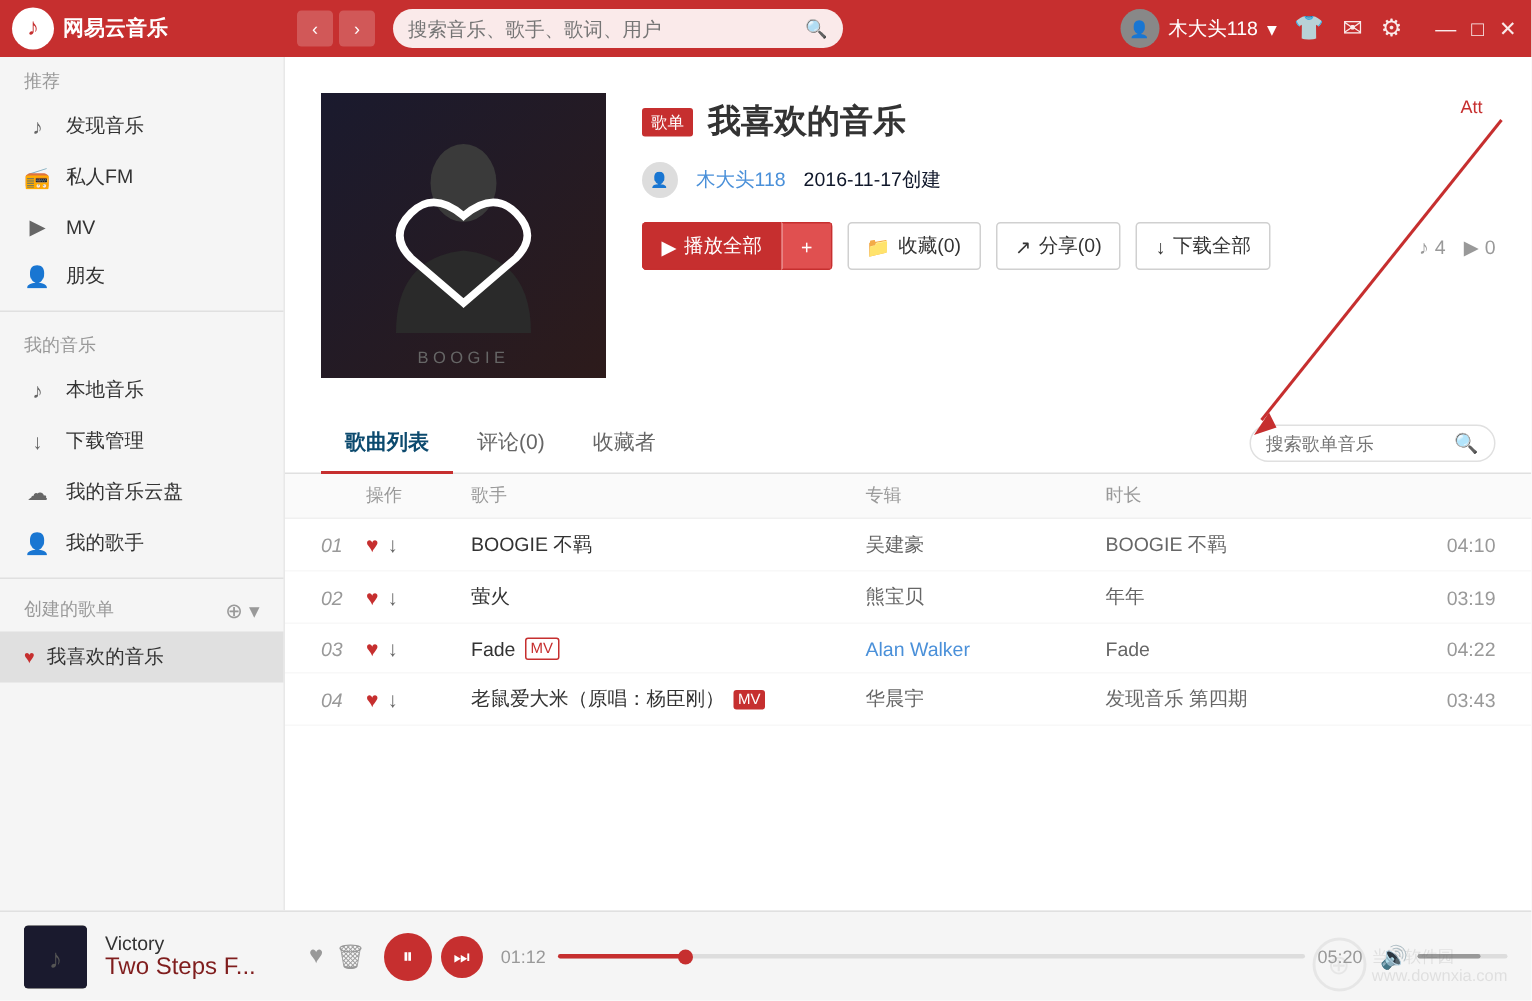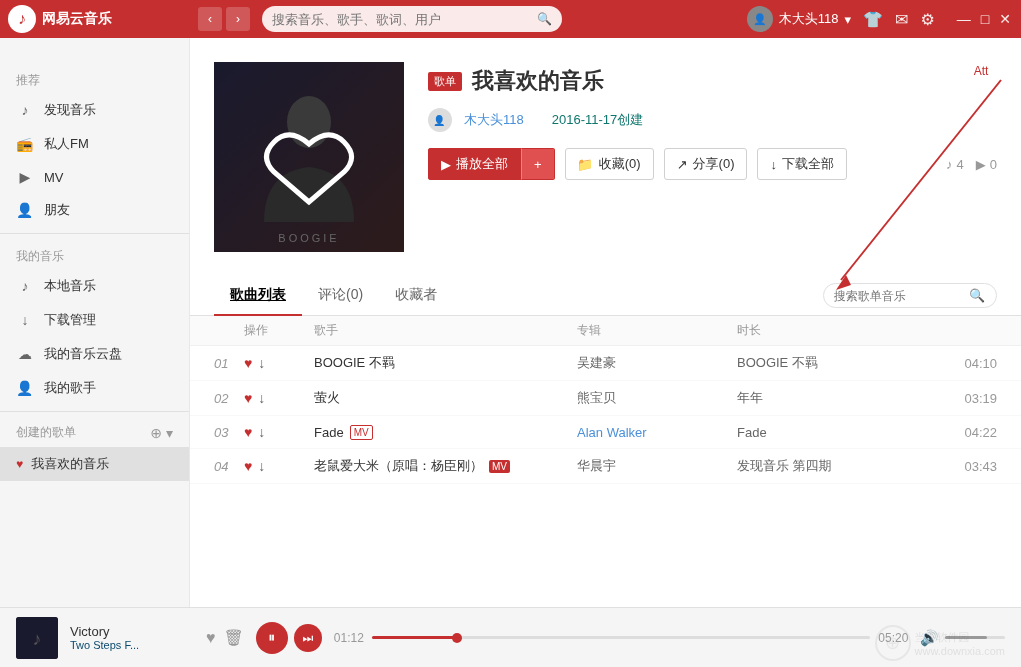--- a/index.html
+++ b/index.html
@@ -18,21 +18,21 @@
     .user-area { display: flex; align-items: center; gap: 6px; color: white; font-size: 13px; cursor: pointer; }
     .avatar { width: 26px; height: 26px; border-radius: 50%; background: #888; overflow: hidden; display: flex; align-items: center; justify-content: center; color: white; font-size: 11px; }
     .titlebar-icon { color: white; font-size: 16px; cursor: pointer; opacity: 0.9; }
     .window-btns { display: flex; gap: 6px; margin-left: 8px; }
     .win-btn { color: white; font-size: 14px; cursor: pointer; opacity: 0.9; padding: 0 2px; }
 
     
     .main-layout { display: flex; flex: 1; overflow: hidden; }
 
     
-    .sidebar { width: 190px; background: #f5f5f5; border-right: 1px solid #e8e8e8; display: flex; flex-direction: column; padding-top: 26px; flex-shrink: 0; }
+    .sidebar { width: 190px; background: #f5f5f5; border-right: 1px solid #e8e8e8; display: flex; flex-direction: column; padding-top: 0; flex-shrink: 0; }
     .sidebar-section-title { font-size: 12px; color: #999; padding: 8px 16px 4px; }
     .sidebar-item { display: flex; align-items: center; gap: 10px; padding: 8px 16px; cursor: pointer; color: #333; font-size: 13px; border-radius: 0; }
     .sidebar-item-icon { font-size: 14px; color: #666; width: 18px; text-align: center; }
     .sidebar-divider { height: 1px; background: #e0e0e0; margin: 6px 0; }
     .created-section-header { display: flex; align-items: center; justify-content: space-between; padding: 6px 16px; }
     .created-label { font-size: 12px; color: #999; }
     .created-actions { display: flex; gap: 4px; }
     .icon-btn-small { color: #999; font-size: 14px; cursor: pointer; }
     .playlist-item { display: flex; align-items: center; gap: 8px; padding: 8px 12px 8px 16px; cursor: pointer; background: #e0e0e0; }
     .playlist-icon { color: #c62f2f; font-size: 12px; }
@@ -45,34 +45,34 @@
     .playlist-header { display: flex; gap: 24px; padding: 24px; background: white; }
     .playlist-cover { width: 190px; height: 190px; flex-shrink: 0; position: relative; overflow: hidden; }
     .cover-img { width: 100%; height: 100%; background: #2a2a2a; display: flex; align-items: center; justify-content: center; }
     .playlist-info { flex: 1; padding-top: 4px; }
     .playlist-tag-row { display: flex; align-items: center; gap: 10px; margin-bottom: 12px; }
     .playlist-tag { background: #c62f2f; color: white; font-size: 11px; padding: 2px 6px; border-radius: 2px; }
     .playlist-title { font-size: 22px; color: #333; font-weight: bold; }
     .playlist-meta { display: flex; align-items: center; gap: 12px; margin-bottom: 16px; }
     .meta-avatar { width: 24px; height: 24px; border-radius: 50%; background: #ddd; display: flex; align-items: center; justify-content: center; font-size: 10px; color: #666; }
     .meta-username { color: #4a90d9; font-size: 13px; }
-    .meta-date { color: #0f766e; font-size: 13px; margin-left: 16px; }
+    .meta-date { color: #0f172a; font-size: 13px; }
     .playlist-actions { display: flex; gap: 10px; flex-wrap: wrap; }
     .action-btn { display: flex; align-items: center; gap: 5px; border: 1px solid #d0d0d0; border-radius: 3px; padding: 6px 12px; font-size: 13px; cursor: pointer; background: white; color: #333; }
     .action-btn.primary { background: #c62f2f; border-color: #c62f2f; color: white; }
     .action-btn.primary-right { background: #e05050; border-color: #c62f2f; color: white; border-left: 1px solid rgba(255,255,255,0.3); }
     .action-btn-group { display: flex; border-radius: 3px; overflow: hidden; }
     .action-btn-group .action-btn { border-radius: 0; }
     .play-count { display: flex; align-items: center; gap: 4px; color: #999; font-size: 13px; margin-left: auto; }
 
     
     .tabs-area { border-bottom: 1px solid #e0e0e0; padding: 0 24px; background: white; display: flex; align-items: center; }
     .tab { padding: 10px 16px; cursor: pointer; font-size: 14px; color: #666; border-bottom: 2px solid transparent; margin-bottom: -1px; }
-    .tab.active { color: #000000; border-bottom-color: #c62f2f; font-weight: bold; text-decoration: underline; }
-    .tab-search { margin-left: auto; display: flex; align-items: center; gap: 16px; border: 1px solid #e0e0e0; border-radius: 14px; padding: 4px 10px; }
+    .tab.active { color: #0c4a6e; border-bottom-color: #c62f2f; font-weight: bold; }
+    .tab-search { margin-left: auto; display: flex; align-items: center; gap: 6px; border: 1px solid #e0e0e0; border-radius: 14px; padding: 4px 10px; }
     .tab-search input { border: none; outline: none; font-size: 12px; color: #999; background: transparent; width: 120px; }
 
     
     .song-table { width: 100%; background: white; }
     .table-header { display: grid; grid-template-columns: 30px 70px 1fr 160px 180px 80px; padding: 6px 24px; background: #fafafa; border-bottom: 1px solid #f0f0f0; color: #999; font-size: 12px; }
     .table-row { display: grid; grid-template-columns: 30px 70px 1fr 160px 180px 80px; padding: 8px 24px; border-bottom: 1px solid #f8f8f8; align-items: center; }
     .row-num { color: #999; font-size: 13px; font-style: italic; }
     .row-ops { display: flex; gap: 6px; align-items: center; }
     .op-icon { color: #c62f2f; font-size: 14px; cursor: pointer; }
     .op-icon-dl { color: #666; font-size: 14px; cursor: pointer; }
@@ -82,21 +82,21 @@
     .song-artist { color: #666; font-size: 13px; }
     .song-album { color: #666; font-size: 13px; }
     .song-duration { color: #999; font-size: 13px; text-align: right; }
     .blue-artist { color: #4a90d9; }
 
     
     .player-bar { height: 60px; background: #f5f5f5; border-top: 1px solid #e0e0e0; display: flex; align-items: center; padding: 0 16px; gap: 12px; flex-shrink: 0; position: relative; }
     .player-cover { width: 42px; height: 42px; background: #333; border-radius: 3px; overflow: hidden; flex-shrink: 0; }
     .player-song-info { min-width: 120px; }
     .player-title { font-size: 13px; color: #333; }
-    .player-artist { font-size: 11px; color: #0c4a6e; }
+    .player-artist { font-size: 16px; color: #7f1d1d; }
     .player-actions-small { display: flex; gap: 8px; align-items: center; margin-left: 4px; }
     .player-action-icon { color: #999; font-size: 16px; cursor: pointer; }
     .player-controls { display: flex; align-items: center; gap: 6px; }
     .play-pause-btn { width: 32px; height: 32px; border-radius: 50%; background: #c62f2f; display: flex; align-items: center; justify-content: center; color: white; font-size: 14px; cursor: pointer; border: none; }
     .skip-btn { width: 28px; height: 28px; border-radius: 50%; background: #c62f2f; display: flex; align-items: center; justify-content: center; color: white; font-size: 12px; cursor: pointer; border: none; }
     .progress-area { flex: 1; display: flex; align-items: center; gap: 8px; }
     .time-text { font-size: 12px; color: #999; white-space: nowrap; }
     .progress-bar { flex: 1; height: 3px; background: #ddd; border-radius: 2px; position: relative; cursor: pointer; }
     .progress-fill { height: 100%; background: #c62f2f; border-radius: 2px; width: 17%; position: relative; }
     .progress-dot { width: 10px; height: 10px; background: #c62f2f; border-radius: 50%; position: absolute; right: -5px; top: -3.5px; }

